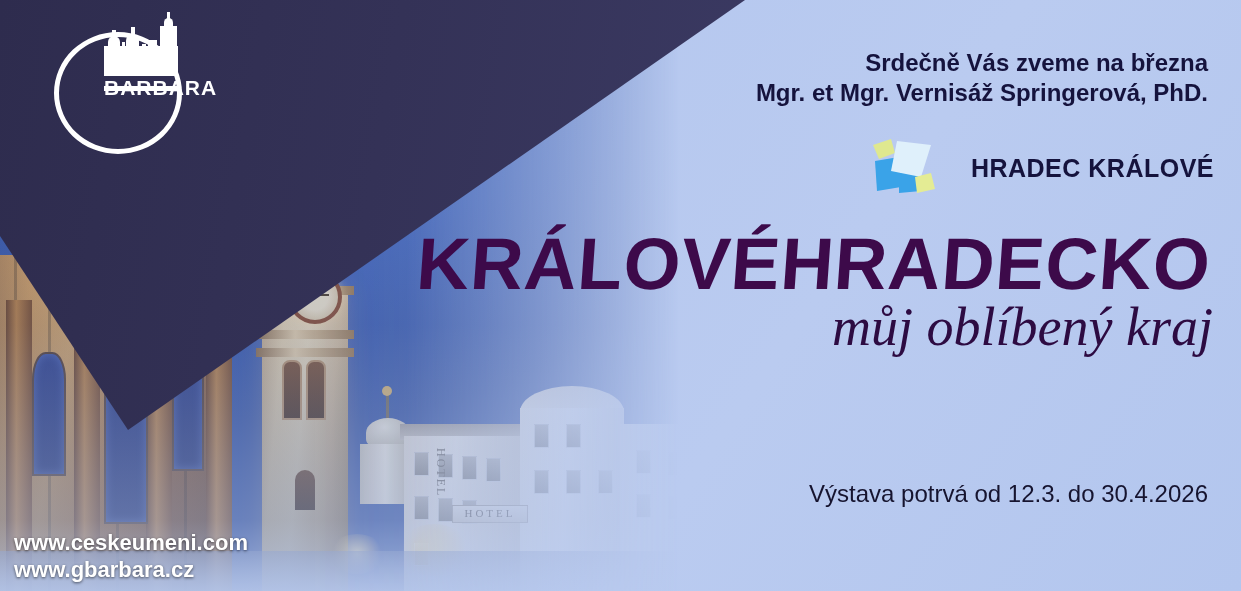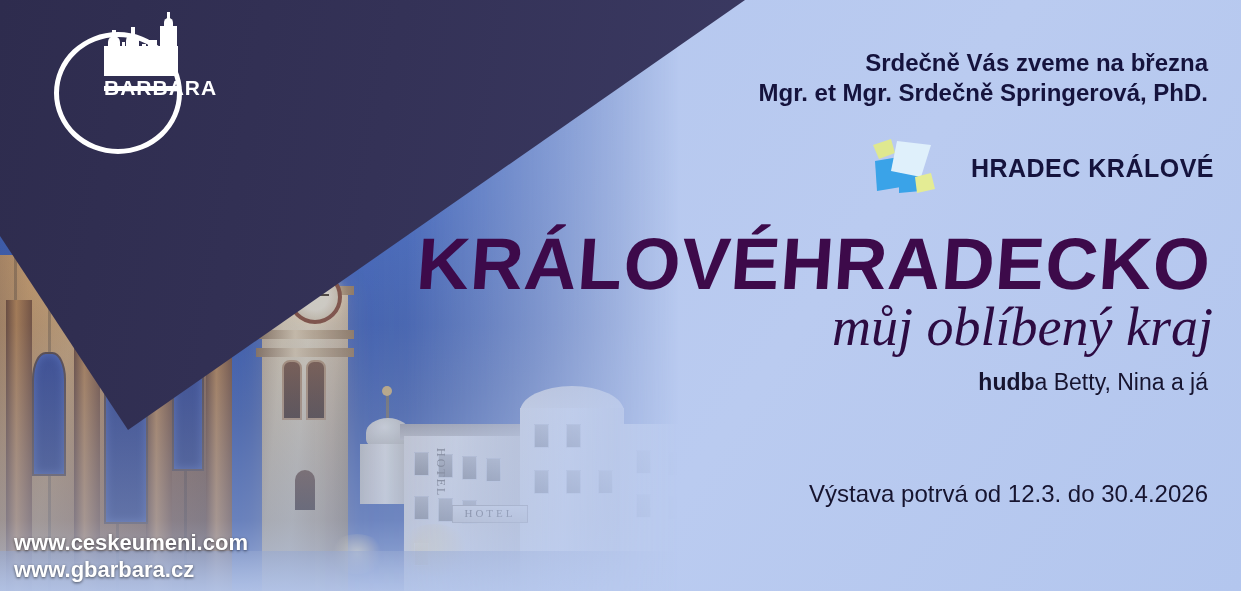--- a/index.html
+++ b/index.html
@@ -393,41 +393,40 @@
       <span class="lc" style="left:63px;top:-12px;width:3px;height:9px;"></span>
       <span class="lc" style="left:38px;top:20px;width:4px;height:8px;"></span>
       <span class="lc" style="left:18px;top:18px;width:3px;height:9px;"></span>
     </div>
     <div class="logo-name">BARBARA</div>
     <div class="logo-bar"></div>
   </div>
 
   <div id="invite">
     <div>Srdečně Vás zveme na března</div>
-    <div>Mgr. et Mgr. Srdečně Springerová, PhD.</div>
+    <div>Mgr. et Mgr. Vernisáž Springerová, PhD.</div>
   </div>
 
   <div id="hk-logo">
     <div class="hk-mark">
       <svg width="88" height="62" viewBox="0 0 88 62">
         <polygon points="4,8 22,2 26,16 10,22" fill="#dfe88f"></polygon>
         <polygon points="6,24 30,20 32,50 8,54" fill="#3aa3e8"></polygon>
         <polygon points="30,36 48,32 52,54 30,56" fill="#3aa3e8"></polygon>
         <polygon points="28,4 62,8 52,40 22,34" fill="#dff0fb"></polygon>
         <polygon points="46,40 62,36 66,52 48,56" fill="#e4ec94"></polygon>
       </svg>
     </div>
     <div class="hk-text">HRADEC  KRÁLOVÉ</div>
   </div>
 
   <div id="title">KRÁLOVÉHRADECKO</div>
   <div id="subtitle">můj oblíbený kraj</div>
 
   <div id="vernisage">
-    <div><span class="b">hudb</span><span>a Betty, Nina a já</span></div>
   </div>
 
   <div id="duration">Výstava potrvá od 12.3. do 30.4.2026</div>
 
 
   <div id="web">
     <div>www.ceskeumeni.com</div>
     <div>www.gbarbara.cz</div>
   </div>
 

